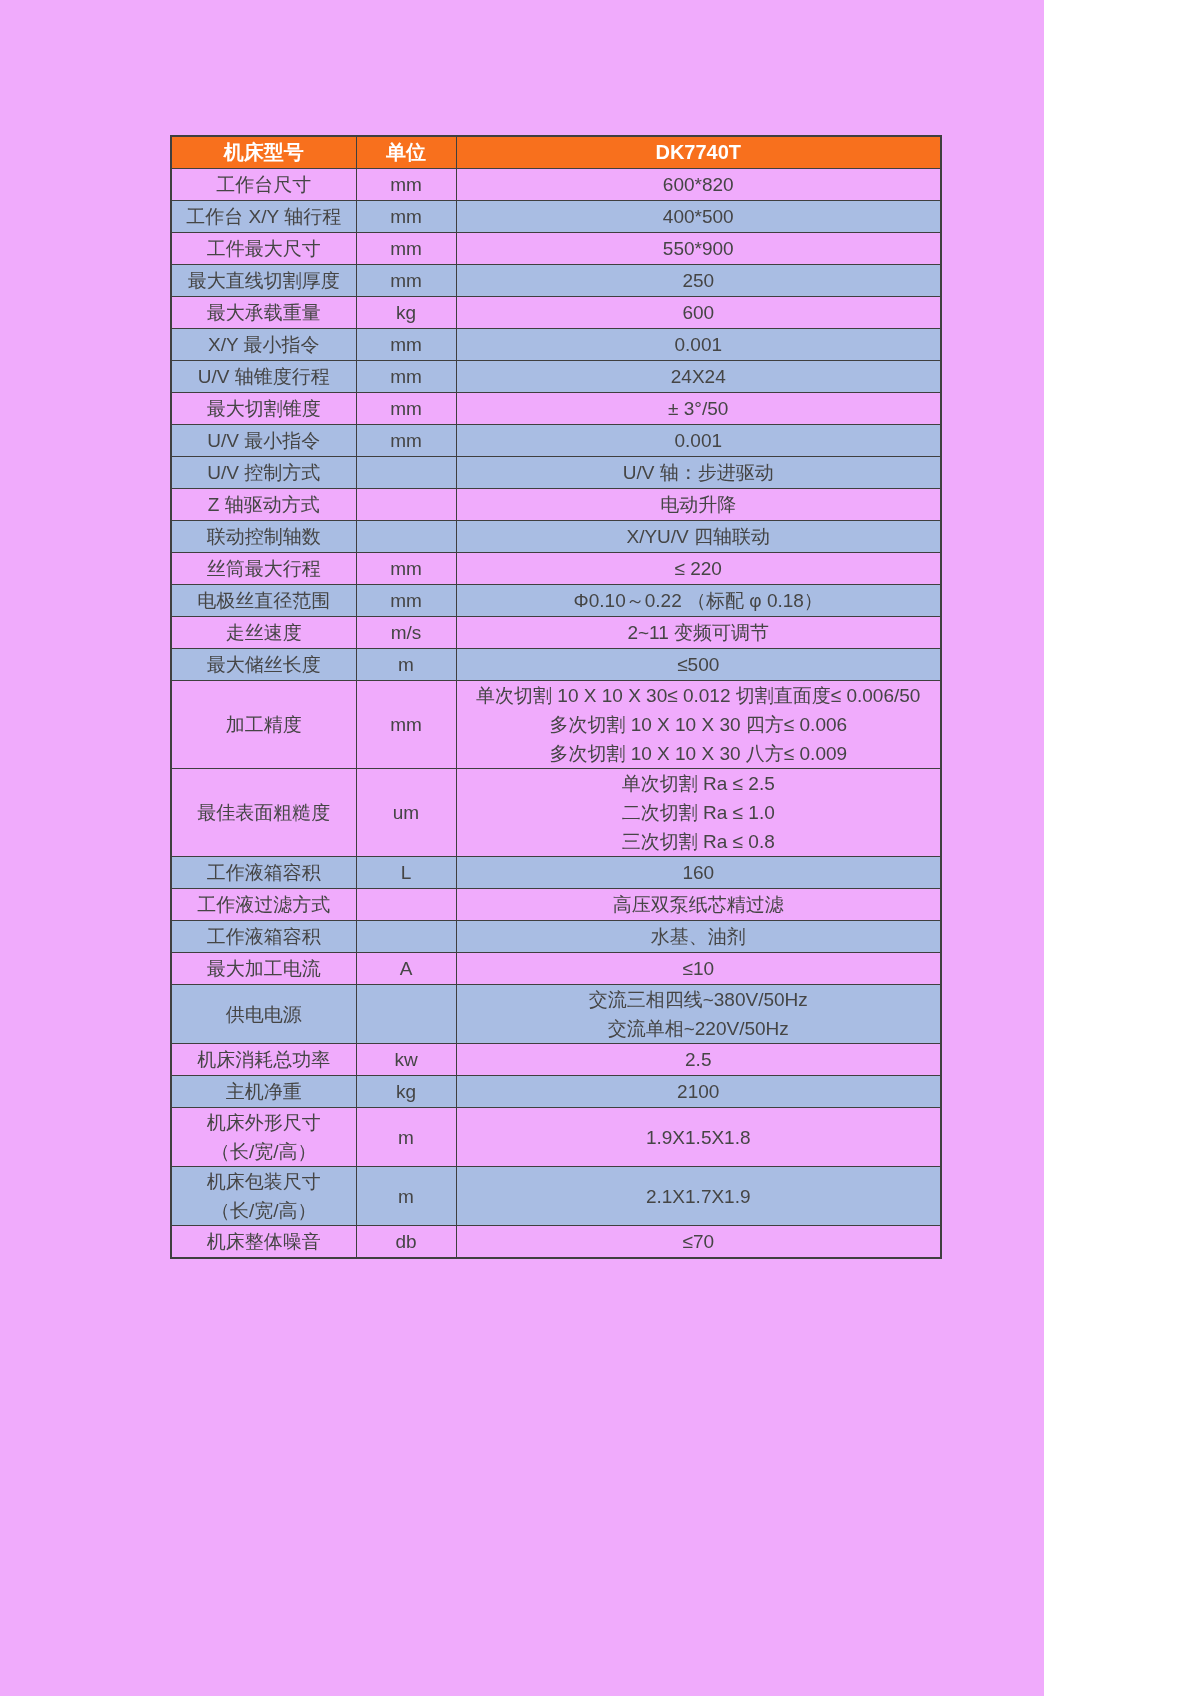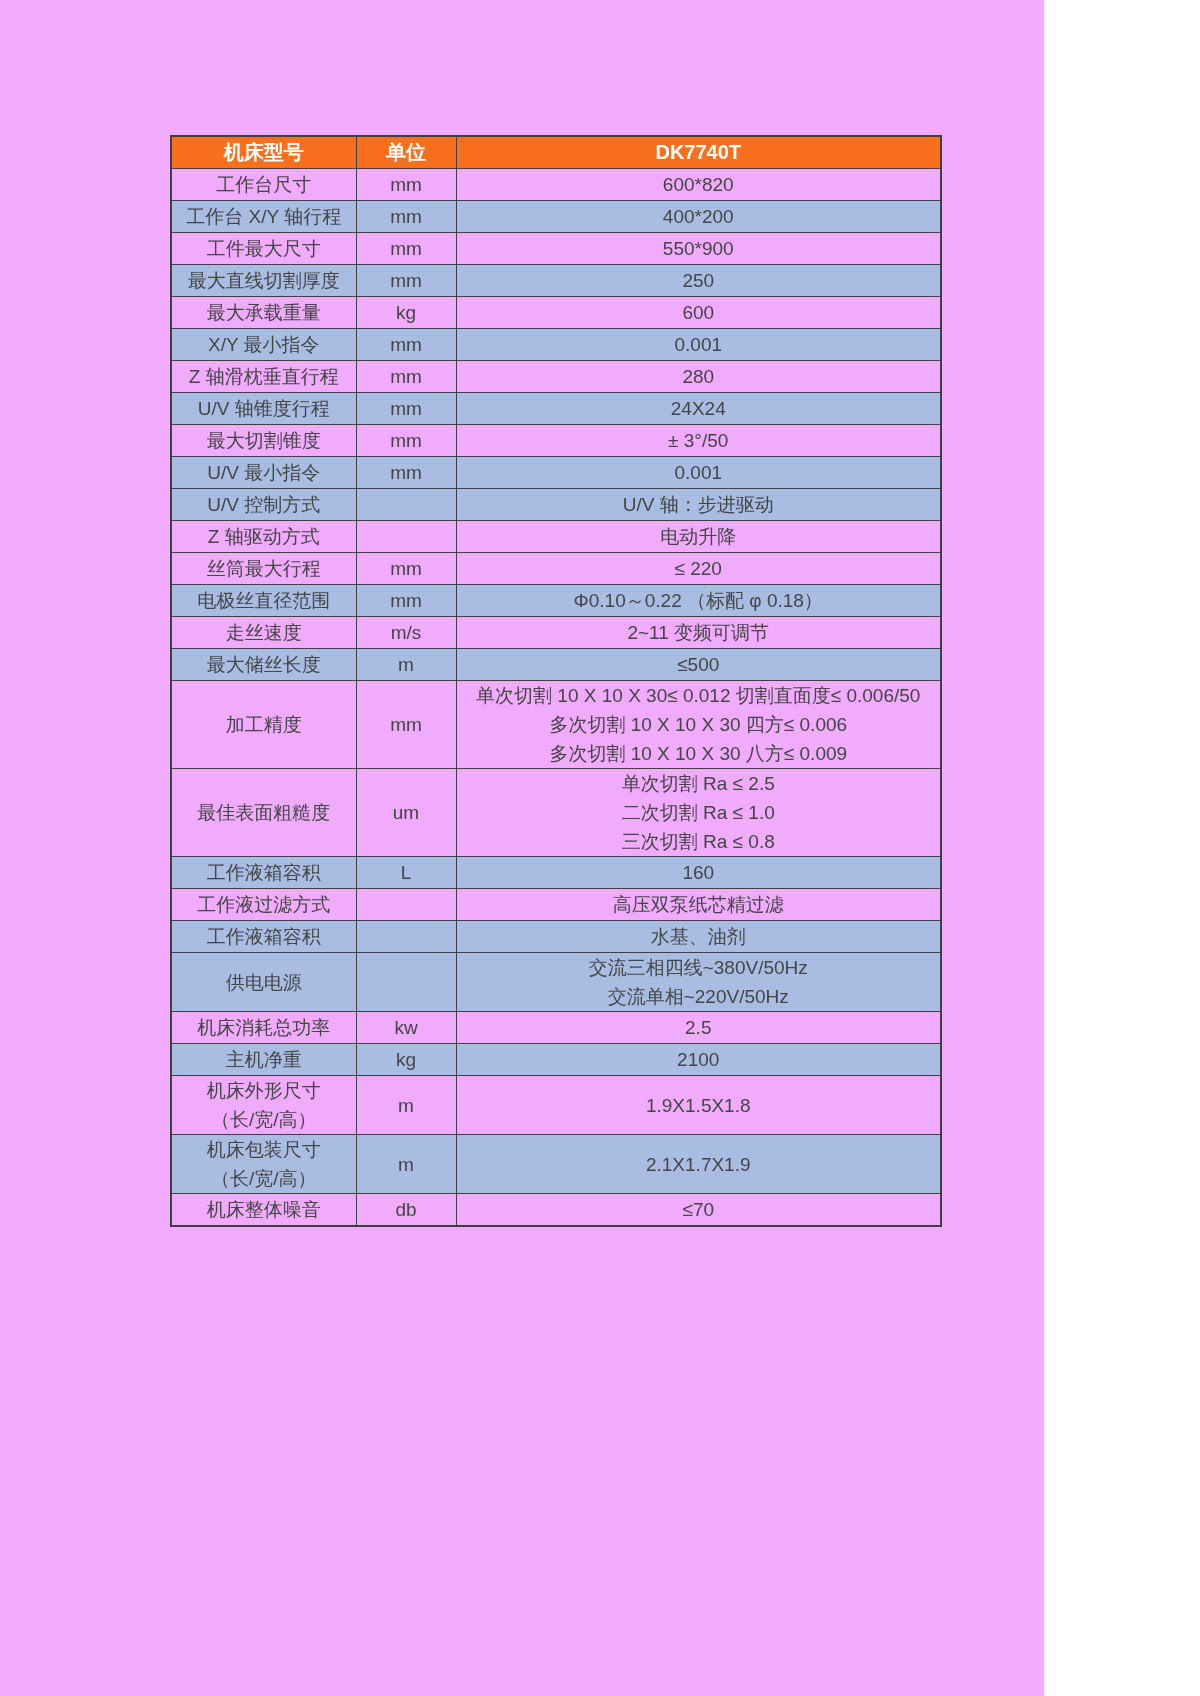--- a/index.html
+++ b/index.html
@@ -69,21 +69,21 @@
     </thead>
     <tbody id="spec-body">
         <tr>
           <td>工作台尺寸</td>
           <td>mm</td>
           <td>600*820</td>
         </tr>
         <tr class="alt">
           <td>工作台 X/Y 轴行程</td>
           <td>mm</td>
-          <td>400*200</td>
+          <td>400*500</td>
         </tr>
         <tr>
           <td>工件最大尺寸</td>
           <td>mm</td>
           <td>550*900</td>
         </tr>
         <tr class="alt">
           <td>最大直线切割厚度</td>
           <td>mm</td>
           <td>250</td>
@@ -91,25 +91,20 @@
         <tr>
           <td>最大承载重量</td>
           <td>kg</td>
           <td>600</td>
         </tr>
         <tr class="alt">
           <td>X/Y 最小指令</td>
           <td>mm</td>
           <td>0.001</td>
         </tr>
-        <tr>
-          <td>Z 轴滑枕垂直行程</td>
-          <td>mm</td>
-          <td>280</td>
-        </tr>
         <tr class="alt">
           <td>U/V 轴锥度行程</td>
           <td>mm</td>
           <td>24X24</td>
         </tr>
         <tr>
           <td>最大切割锥度</td>
           <td>mm</td>
           <td>± 3°/50</td>
         </tr>
@@ -120,20 +115,25 @@
         </tr>
         <tr class="alt">
           <td>U/V 控制方式</td>
           <td></td>
           <td>U/V 轴：步进驱动</td>
         </tr>
         <tr>
           <td>Z 轴驱动方式</td>
           <td></td>
           <td>电动升降</td>
+        </tr>
+        <tr class="alt">
+          <td>联动控制轴数</td>
+          <td></td>
+          <td>X/YU/V 四轴联动</td>
         </tr>
         <tr>
           <td>丝筒最大行程</td>
           <td>mm</td>
           <td>≤ 220</td>
         </tr>
         <tr class="alt">
           <td>电极丝直径范围</td>
           <td>mm</td>
           <td>Φ0.10～0.22 （标配 φ 0.18）</td>
@@ -165,20 +165,25 @@
         </tr>
         <tr>
           <td>工作液过滤方式</td>
           <td></td>
           <td>高压双泵纸芯精过滤</td>
         </tr>
         <tr class="alt">
           <td>工作液箱容积</td>
           <td></td>
           <td>水基、油剂</td>
+        </tr>
+        <tr>
+          <td>最大加工电流</td>
+          <td>A</td>
+          <td>≤10</td>
         </tr>
         <tr class="alt">
           <td>供电电源</td>
           <td></td>
           <td>交流三相四线~380V/50Hz<br>交流单相~220V/50Hz</td>
         </tr>
         <tr>
           <td>机床消耗总功率</td>
           <td>kw</td>
           <td>2.5</td>

